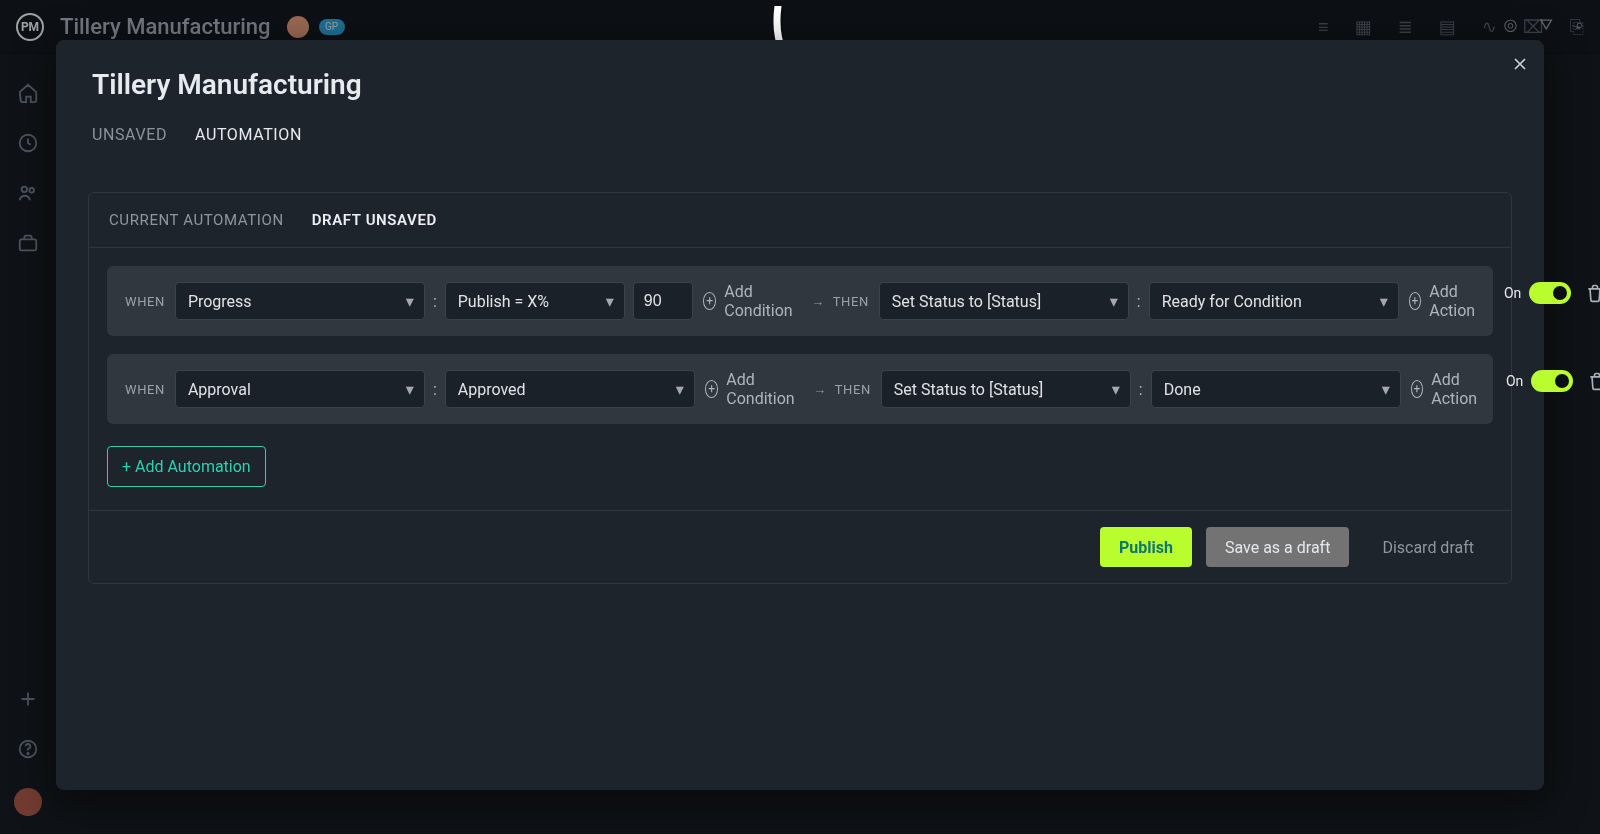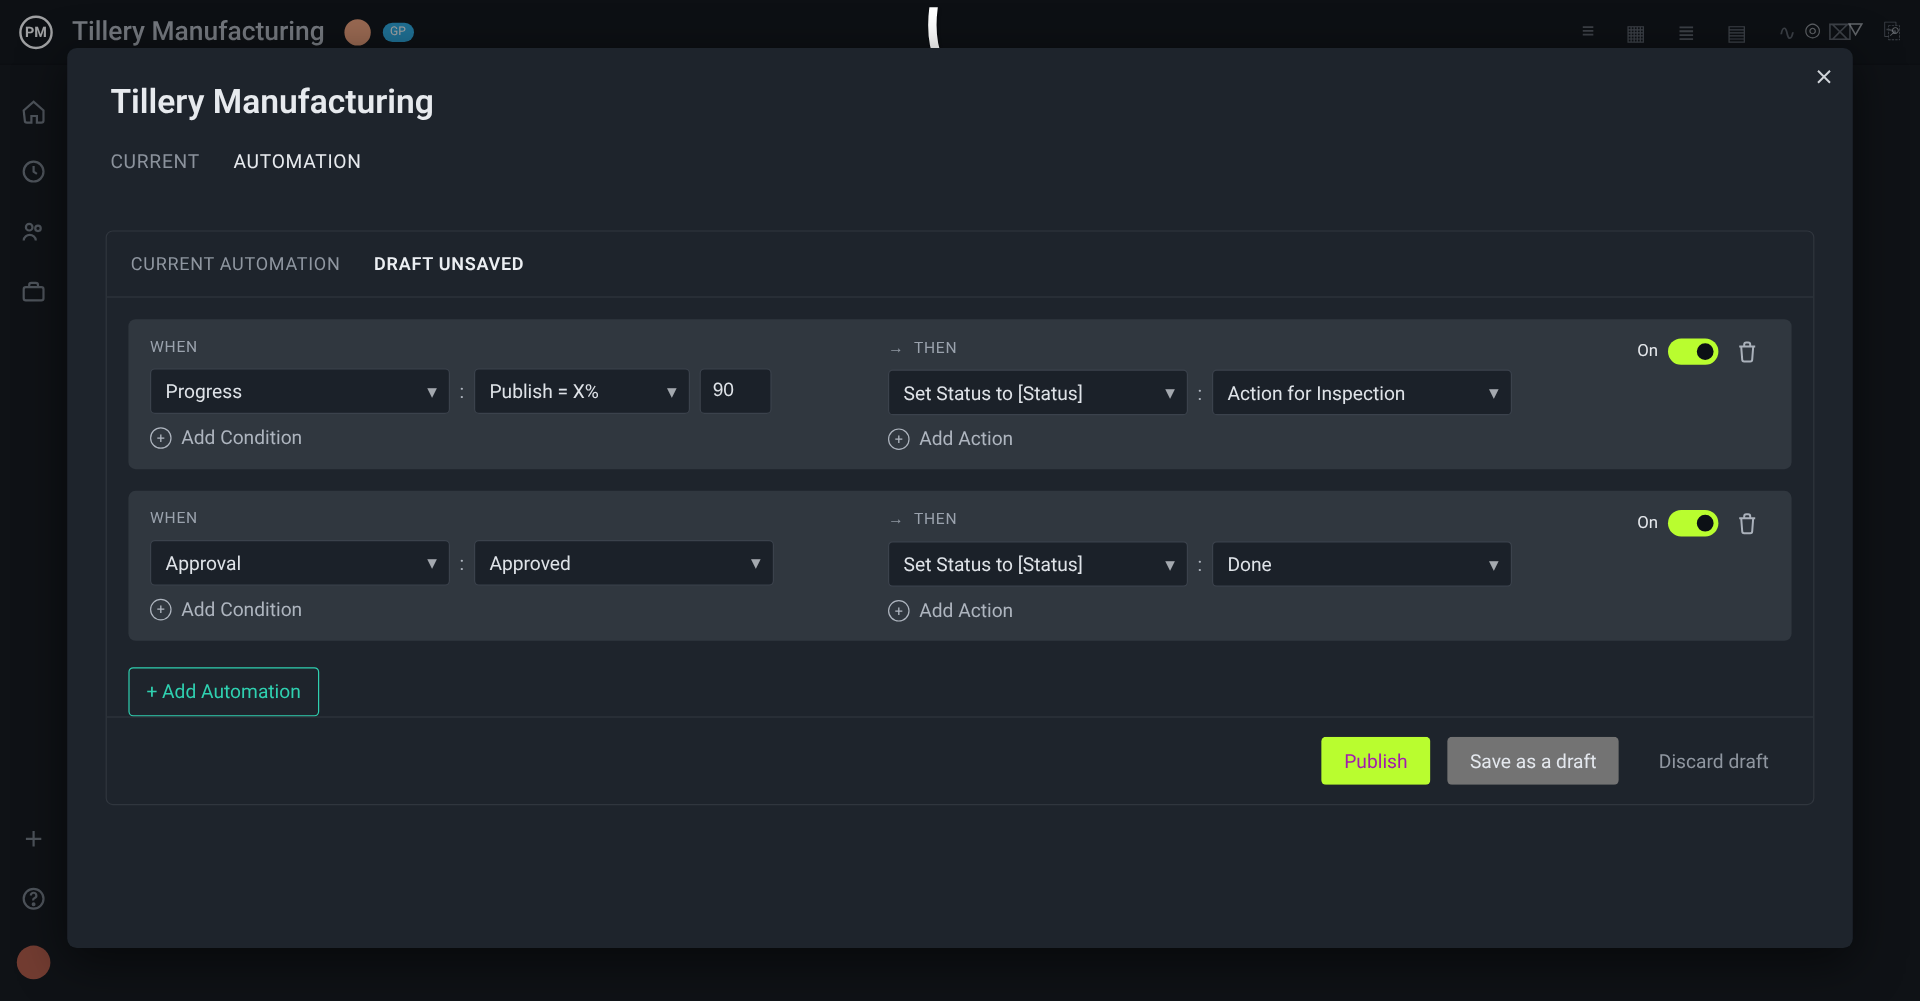--- a/index.html
+++ b/index.html
@@ -74,21 +74,21 @@
   .tab{font-size:16px;letter-spacing:.6px;color:var(--text-dim);padding:6px 0;cursor:pointer}
   .tab.active{color:#e7eaee}
 
   .modal-body{margin:32px 32px;border:1px solid var(--border-2);border-radius:6px;display:flex;flex-direction:column;min-height:392px}
   .body-tabs{display:flex;gap:28px;padding:18px 20px;border-bottom:1px solid var(--border-2)}
   .btab{letter-spacing:.6px;color:#8f96a0;font-size:15px;cursor:pointer}
   .btab.active{color:#eceff3;font-weight:600}
 
   .rules{padding:18px 18px 8px 18px;display:flex;flex-direction:column;gap:18px}
   .rule{background:var(--row);border-radius:6px;padding:16px 18px;display:grid;grid-template-columns:1fr 1fr 120px;gap:14px;align-items:start}
-  .col-when,.col-then{display:flex;flex-direction:column;gap:10px}
+  .col-when,.col-then{display:flex;gap:10px}
   .label{font-size:13px;letter-spacing:.6px;color:#9aa2ad;display:flex;align-items:center;gap:8px}
   .arrow{opacity:.9}
   .fields{display:flex;gap:8px;align-items:center}
   .sep{color:#aeb5bf}
 
   .select{position:relative;background:var(--input);border:1px solid var(--border);border-radius:4px;height:38px;display:flex;align-items:center;padding:0 34px 0 12px;color:#dfe3e8;font-size:16px;min-width:180px}
   .select.lg{min-width:250px}
   .select .caret{position:absolute;right:10px;top:50%;transform:translateY(-50%);opacity:.7}
   .num{background:var(--input);border:1px solid var(--border);border-radius:4px;height:38px;width:60px;color:#dfe3e8;font-size:16px;padding:0 10px}
   .linkbtn{display:inline-flex;align-items:center;gap:8px;color:#aeb5bf;font-size:16px;cursor:pointer}
@@ -98,21 +98,21 @@
   .on{color:#e7eaee;font-size:14px}
   .toggle{width:42px;height:22px;border-radius:999px;background:var(--accent);position:relative;cursor:pointer}
   .toggle .knob{position:absolute;right:2px;top:2px;width:18px;height:18px;border-radius:50%;background:#0c1015;border:2px solid #b9fd2f}
   .trash{color:#aab1bb;cursor:pointer}
   .row-right{display:flex;align-items:center;gap:14px}
 
   .add-auto{margin:14px 18px 0 18px;display:inline-flex;align-items:center;gap:8px;border:1.5px solid var(--teal);color:var(--teal);border-radius:4px;padding:10px 14px;font-size:16px;cursor:pointer;width:fit-content}
 
   .body-foot{margin-top:auto;border-top:1px solid var(--border-2);padding:16px 18px;display:flex;justify-content:flex-end;gap:14px}
   .btn{height:40px;border-radius:4px;padding:0 18px;font-size:16px;display:inline-flex;align-items:center;justify-content:center;cursor:pointer;border:1px solid transparent}
-  .btn-primary{background:var(--accent);color:#a21caf;font-weight:400}
+  .btn-primary{background:var(--accent);color:#0f766e;font-weight:700}
   .btn-secondary{background:#737373;color:#e4e8ee}
   .btn-ghost{background:transparent;color:#8f96a0}
 
   .close{position:absolute;right:14px;top:14px;color:#cfd3d8;cursor:pointer}
 
   
   .cta{
     position:absolute;right:80px;top:66px;background:var(--accent);color:#111;
     padding:22px 34px;border-radius:2px;font-size:28px;font-weight:500
   }
@@ -206,21 +206,21 @@
 <div class="overlay">
   <span class="close">
     <svg viewBox="0 0 24 24" width="20" height="20" stroke="currentColor" stroke-width="2" fill="none">
         <path d="M6 6l12 12M18 6L6 18"></path>
       </svg>
   </span>
 
   <div class="modal-head">
     <div class="modal-title">Tillery Manufacturing</div>
     <div class="tabs">
-      <div class="tab">CURRENT</div>
+      <div class="tab">UNSAVED</div>
       <div class="tab active">AUTOMATION</div>
     </div>
   </div>
 
   <div class="modal-body">
     <div class="body-tabs">
       <div class="btab">CURRENT AUTOMATION</div>
       <div class="btab active">DRAFT UNSAVED</div>
     </div>
 
@@ -252,21 +252,21 @@
             <span class="arrow">→</span>
             <span>THEN</span>
           </div>
           <div class="fields">
             <div class="select lg">
               <span>Set Status to [Status]</span>
               <span class="caret">▾</span>
             </div>
             <span class="sep">:</span>
             <div class="select lg">
-              <span>Action for Inspection</span>
+              <span>Ready for Condition</span>
               <span class="caret">▾</span>
             </div>
           </div>
           <div class="linkbtn">
             <span class="plus">+</span>
             <span>Add Action</span>
           </div>
         </div>
 
         <div class="col-actions">

